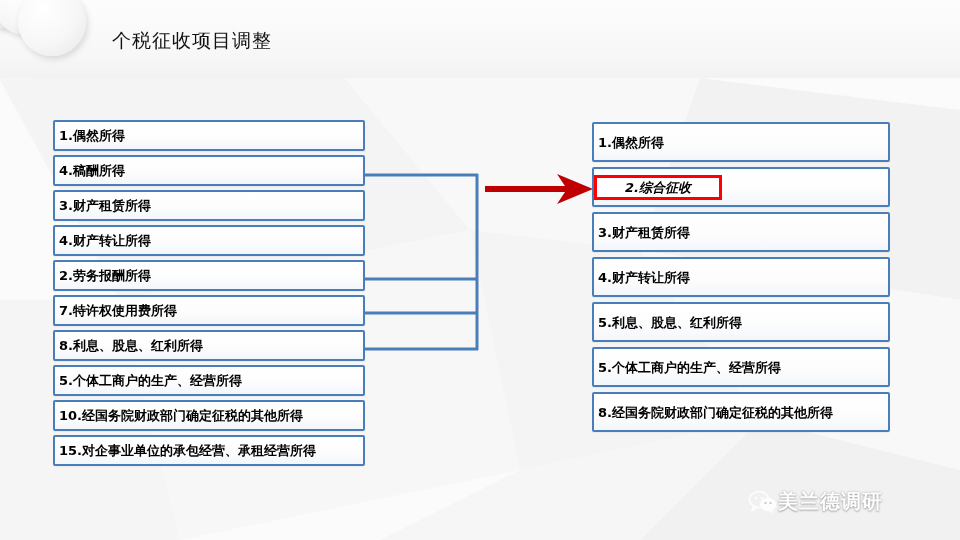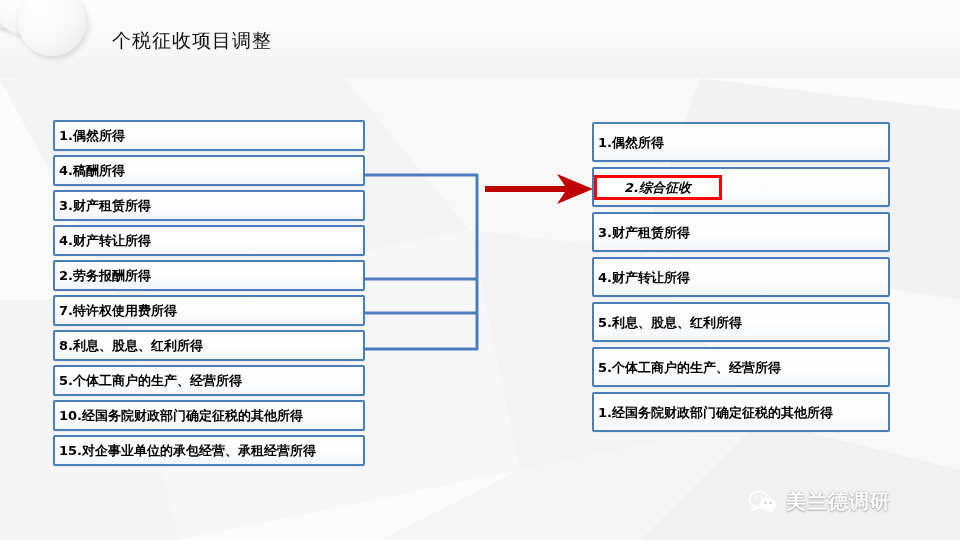--- a/index.html
+++ b/index.html
@@ -75,21 +75,21 @@
   .connector { position: absolute; left: 360px; top: 160px; width: 140px; height: 210px; }
   .connector svg { display:block; }
 
   
   .arrow { position: absolute; left: 483px; top: 172px; width: 112px; height: 34px; }
   .arrow svg { display:block; }
 
   
   .watermark {
     position: absolute; left: 748px; top: 488px;
-    display: flex; align-items: center; gap: 8px;
+    display: flex; align-items: center; 
     color: #ffffff;
     opacity: .92;
     text-shadow: 0 0 2px rgba(150,150,150,.85), 0 1px 2px rgba(120,120,120,.6);
   }
   .watermark .wm-text { font-size: 20px; font-weight: bold; letter-spacing: 1px; }
   .wechat-icon { width: 30px; height: 24px; position: relative; }
   .wechat-icon svg { display: block; }
 </style>
 </head>
 <body>
@@ -187,21 +187,21 @@
     <div class="fbox">
         <span class="label">4.财产转让所得</span>
       </div>
     <div class="fbox">
         <span class="label">5.利息、股息、红利所得</span>
       </div>
     <div class="fbox">
         <span class="label">5.个体工商户的生产、经营所得</span>
       </div>
     <div class="fbox">
-        <span class="label">1.经国务院财政部门确定征税的其他所得</span>
+        <span class="label">8.经国务院财政部门确定征税的其他所得</span>
       </div>
   </div>
 
   <div class="watermark">
     <span class="wechat-icon">
       <svg width="30" height="24" viewBox="0 0 30 24" xmlns="http://www.w3.org/2000/svg">
         <ellipse cx="11" cy="9.5" rx="9.5" ry="8" fill="none" stroke="#ffffff" stroke-width="1.6"></ellipse>
         <path d="M 6 16 L 4 20.5 L 9 18" fill="none" stroke="#ffffff" stroke-width="1.6" stroke-linejoin="round"></path>
         <circle cx="8" cy="8" r="1.3" fill="#ffffff"></circle>
         <circle cx="14" cy="8" r="1.3" fill="#ffffff"></circle>

